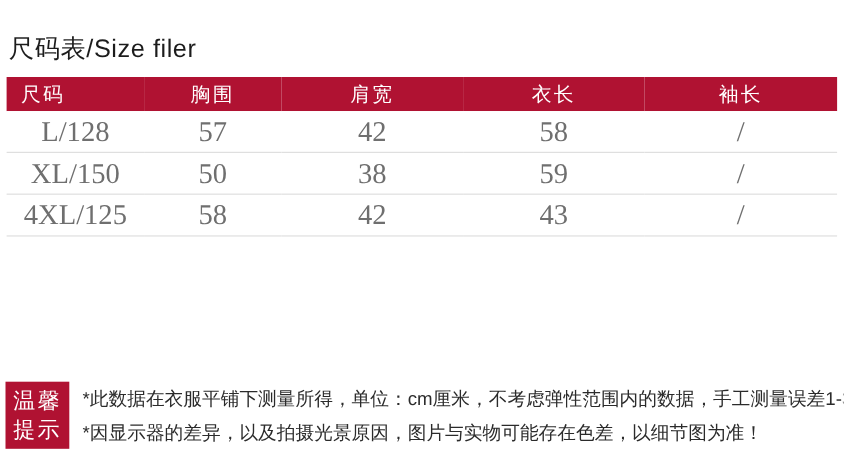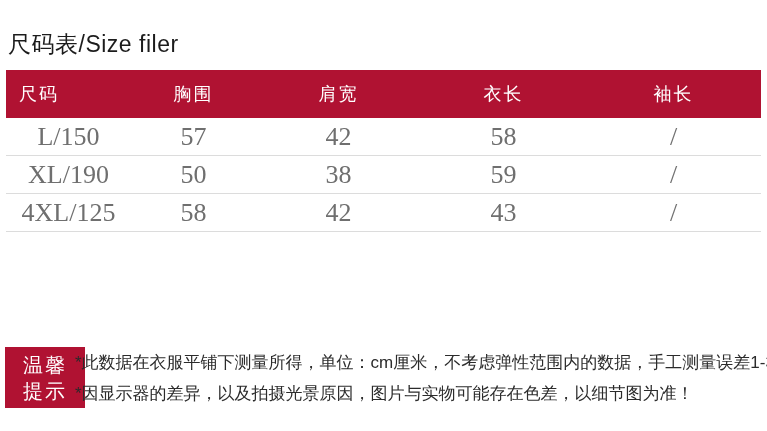--- a/index.html
+++ b/index.html
@@ -31,21 +31,21 @@
     top: 70px;
     width: 755px;
     border-collapse: collapse;
     table-layout: fixed;
   }
   .size-table thead th {
     background: #b01232;
     color: #ffffff;
     font-size: 18px;
     font-weight: 500;
-    height: 48px;
+    height: 31px;
     text-align: center;
     padding: 0;
     letter-spacing: 2px;
   }
   .size-table thead th.first {
     text-align: left;
     padding-left: 13px;
   }
   .size-table tbody td {
     height: 37px;
@@ -55,21 +55,21 @@
     font-family: "Liberation Serif", "DejaVu Serif", serif;
     font-size: 26px;
     color: #6f6f6f;
     border-bottom: 1px solid #dcdcdc;
     background: #ffffff;
   }
   .notice-badge {
     position: absolute;
     left: 5px;
     top: 347px;
-    width: 80px;
+    width: 58px;
     height: 61px;
     background: #b01232;
     color: #ffffff;
     display: flex;
     flex-direction: column;
     align-items: center;
     justify-content: center;
     font-size: 20px;
     line-height: 26px;
     letter-spacing: 2px;
@@ -106,28 +106,28 @@
       <tr>
         <th class="first">尺码</th>
         <th>胸围</th>
         <th>肩宽</th>
         <th>衣长</th>
         <th>袖长</th>
       </tr>
     </thead>
     <tbody>
       <tr>
-        <td>L/150</td>
+        <td>L/128</td>
         <td>57</td>
         <td>42</td>
         <td>58</td>
         <td>/</td>
       </tr>
       <tr>
-        <td>XL/190</td>
+        <td>XL/150</td>
         <td>50</td>
         <td>38</td>
         <td>59</td>
         <td>/</td>
       </tr>
       <tr>
         <td>4XL/125</td>
         <td>58</td>
         <td>42</td>
         <td>43</td>

